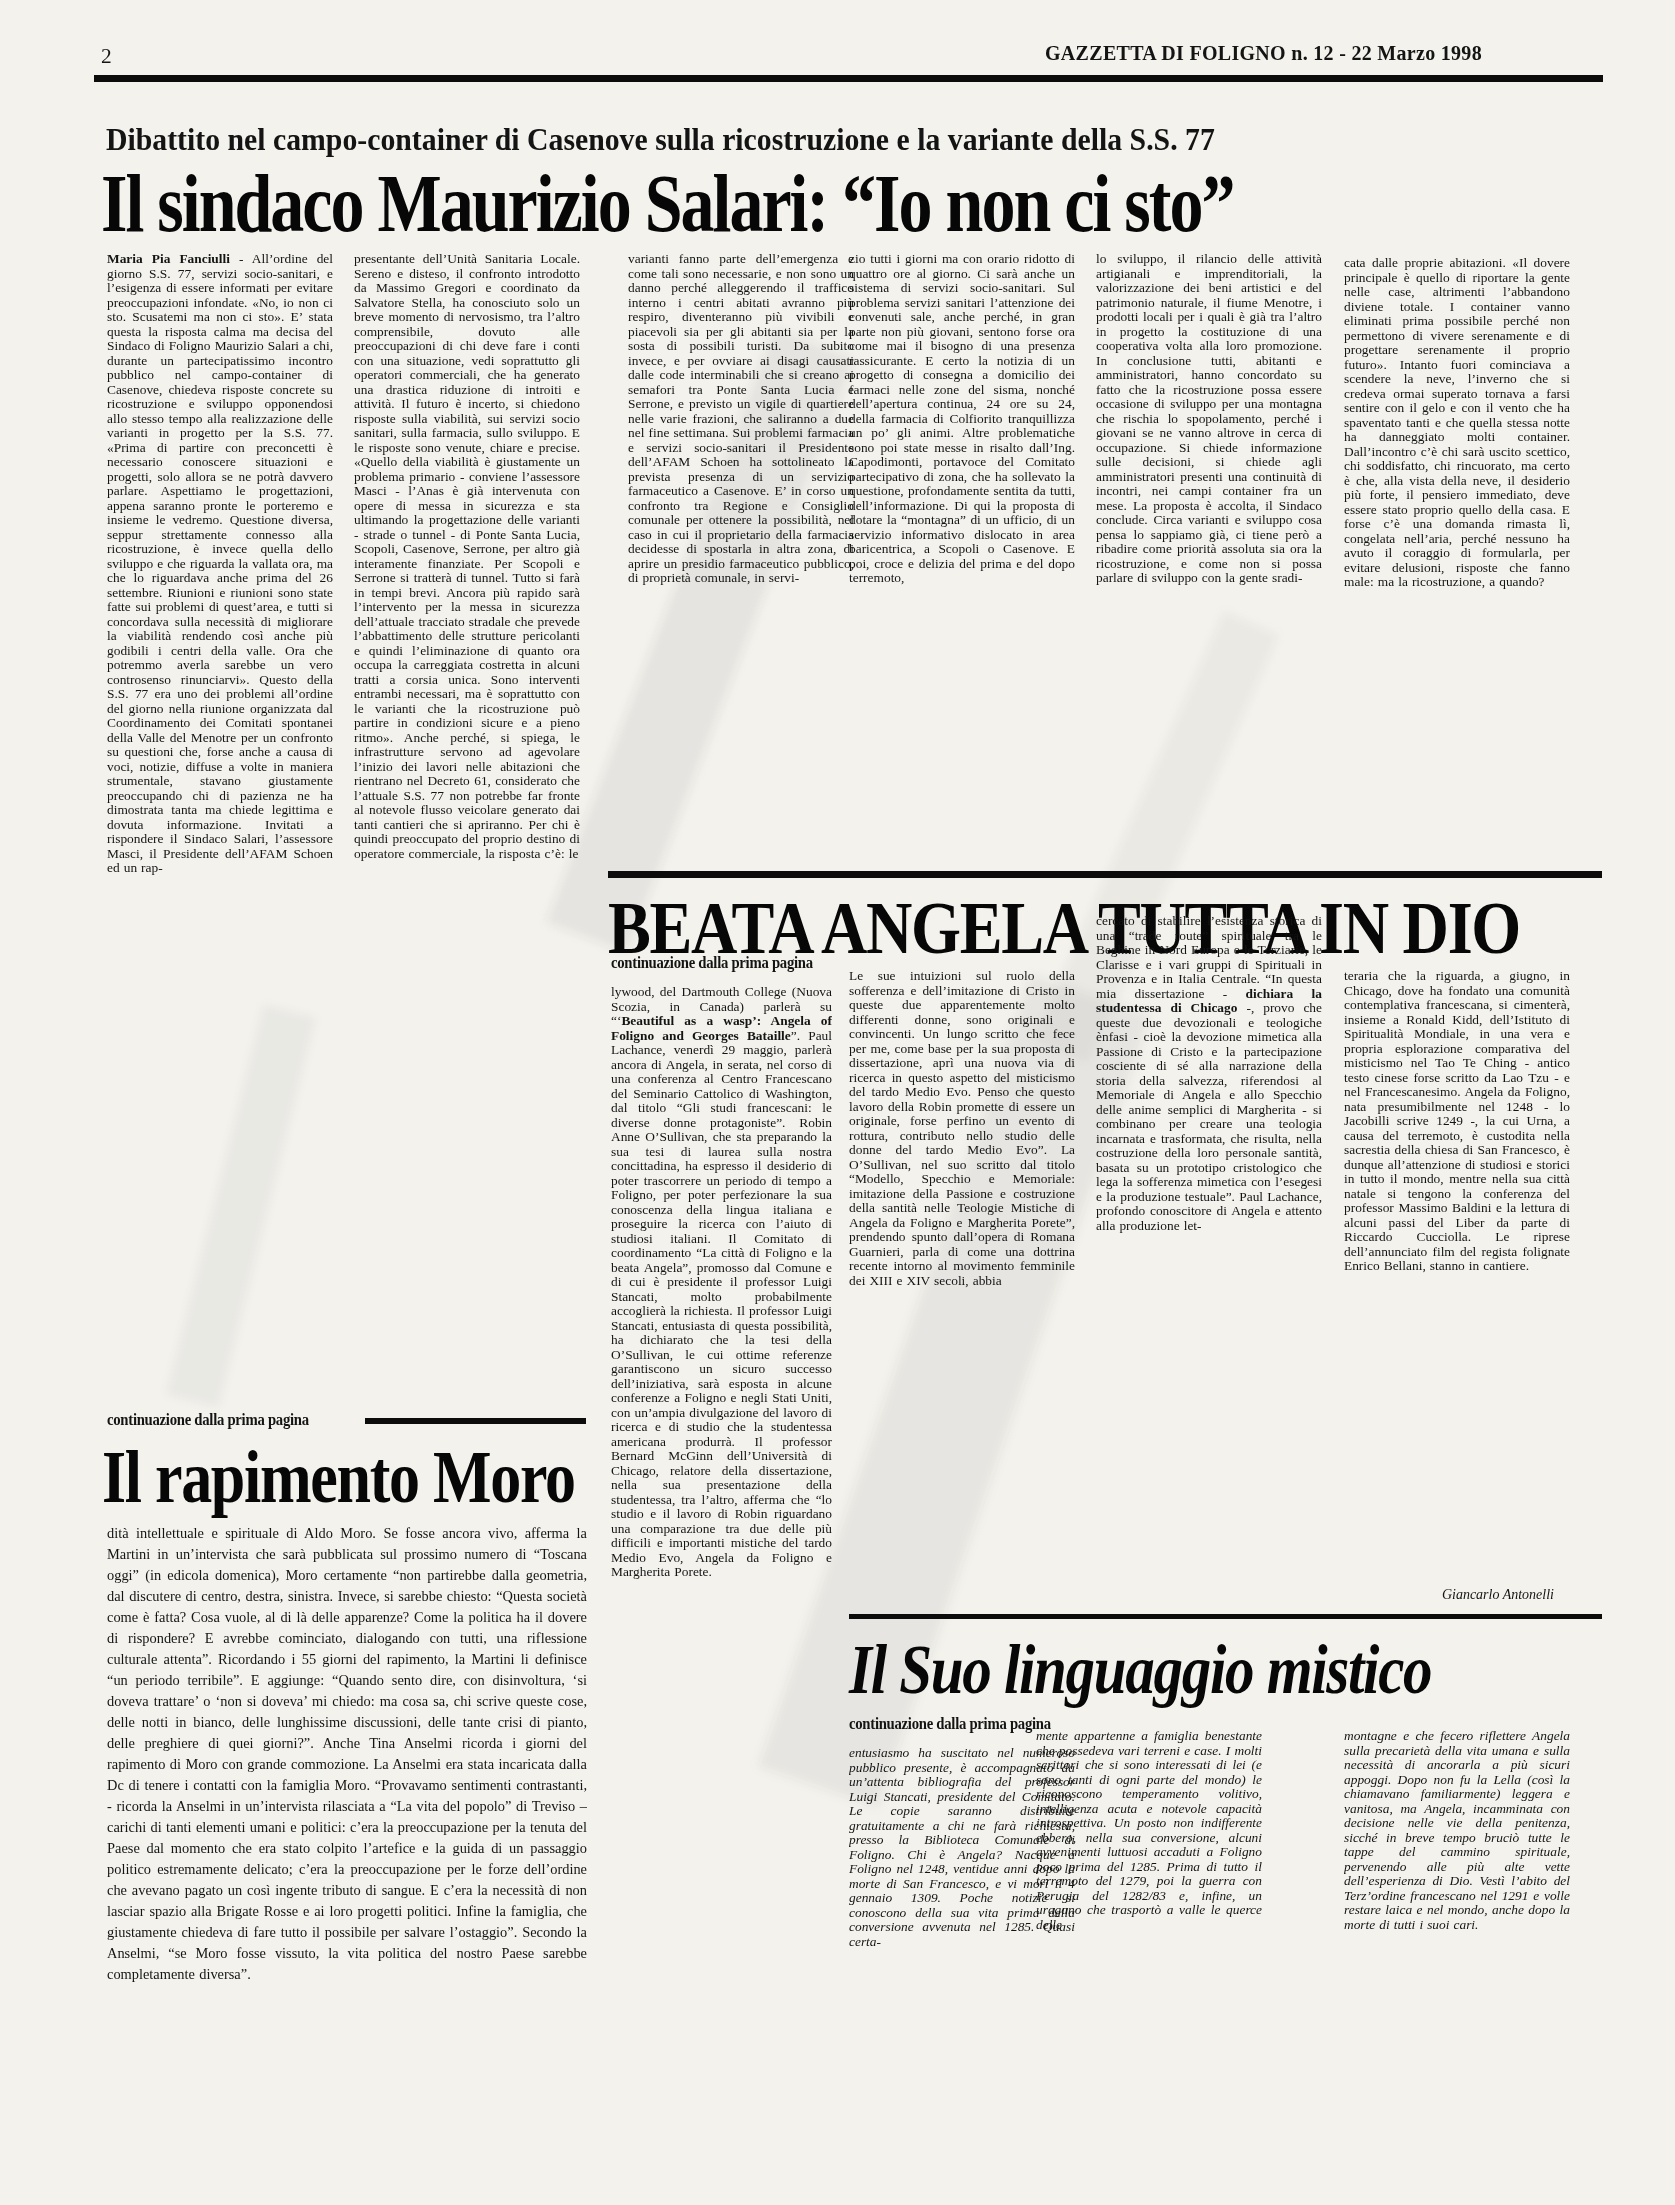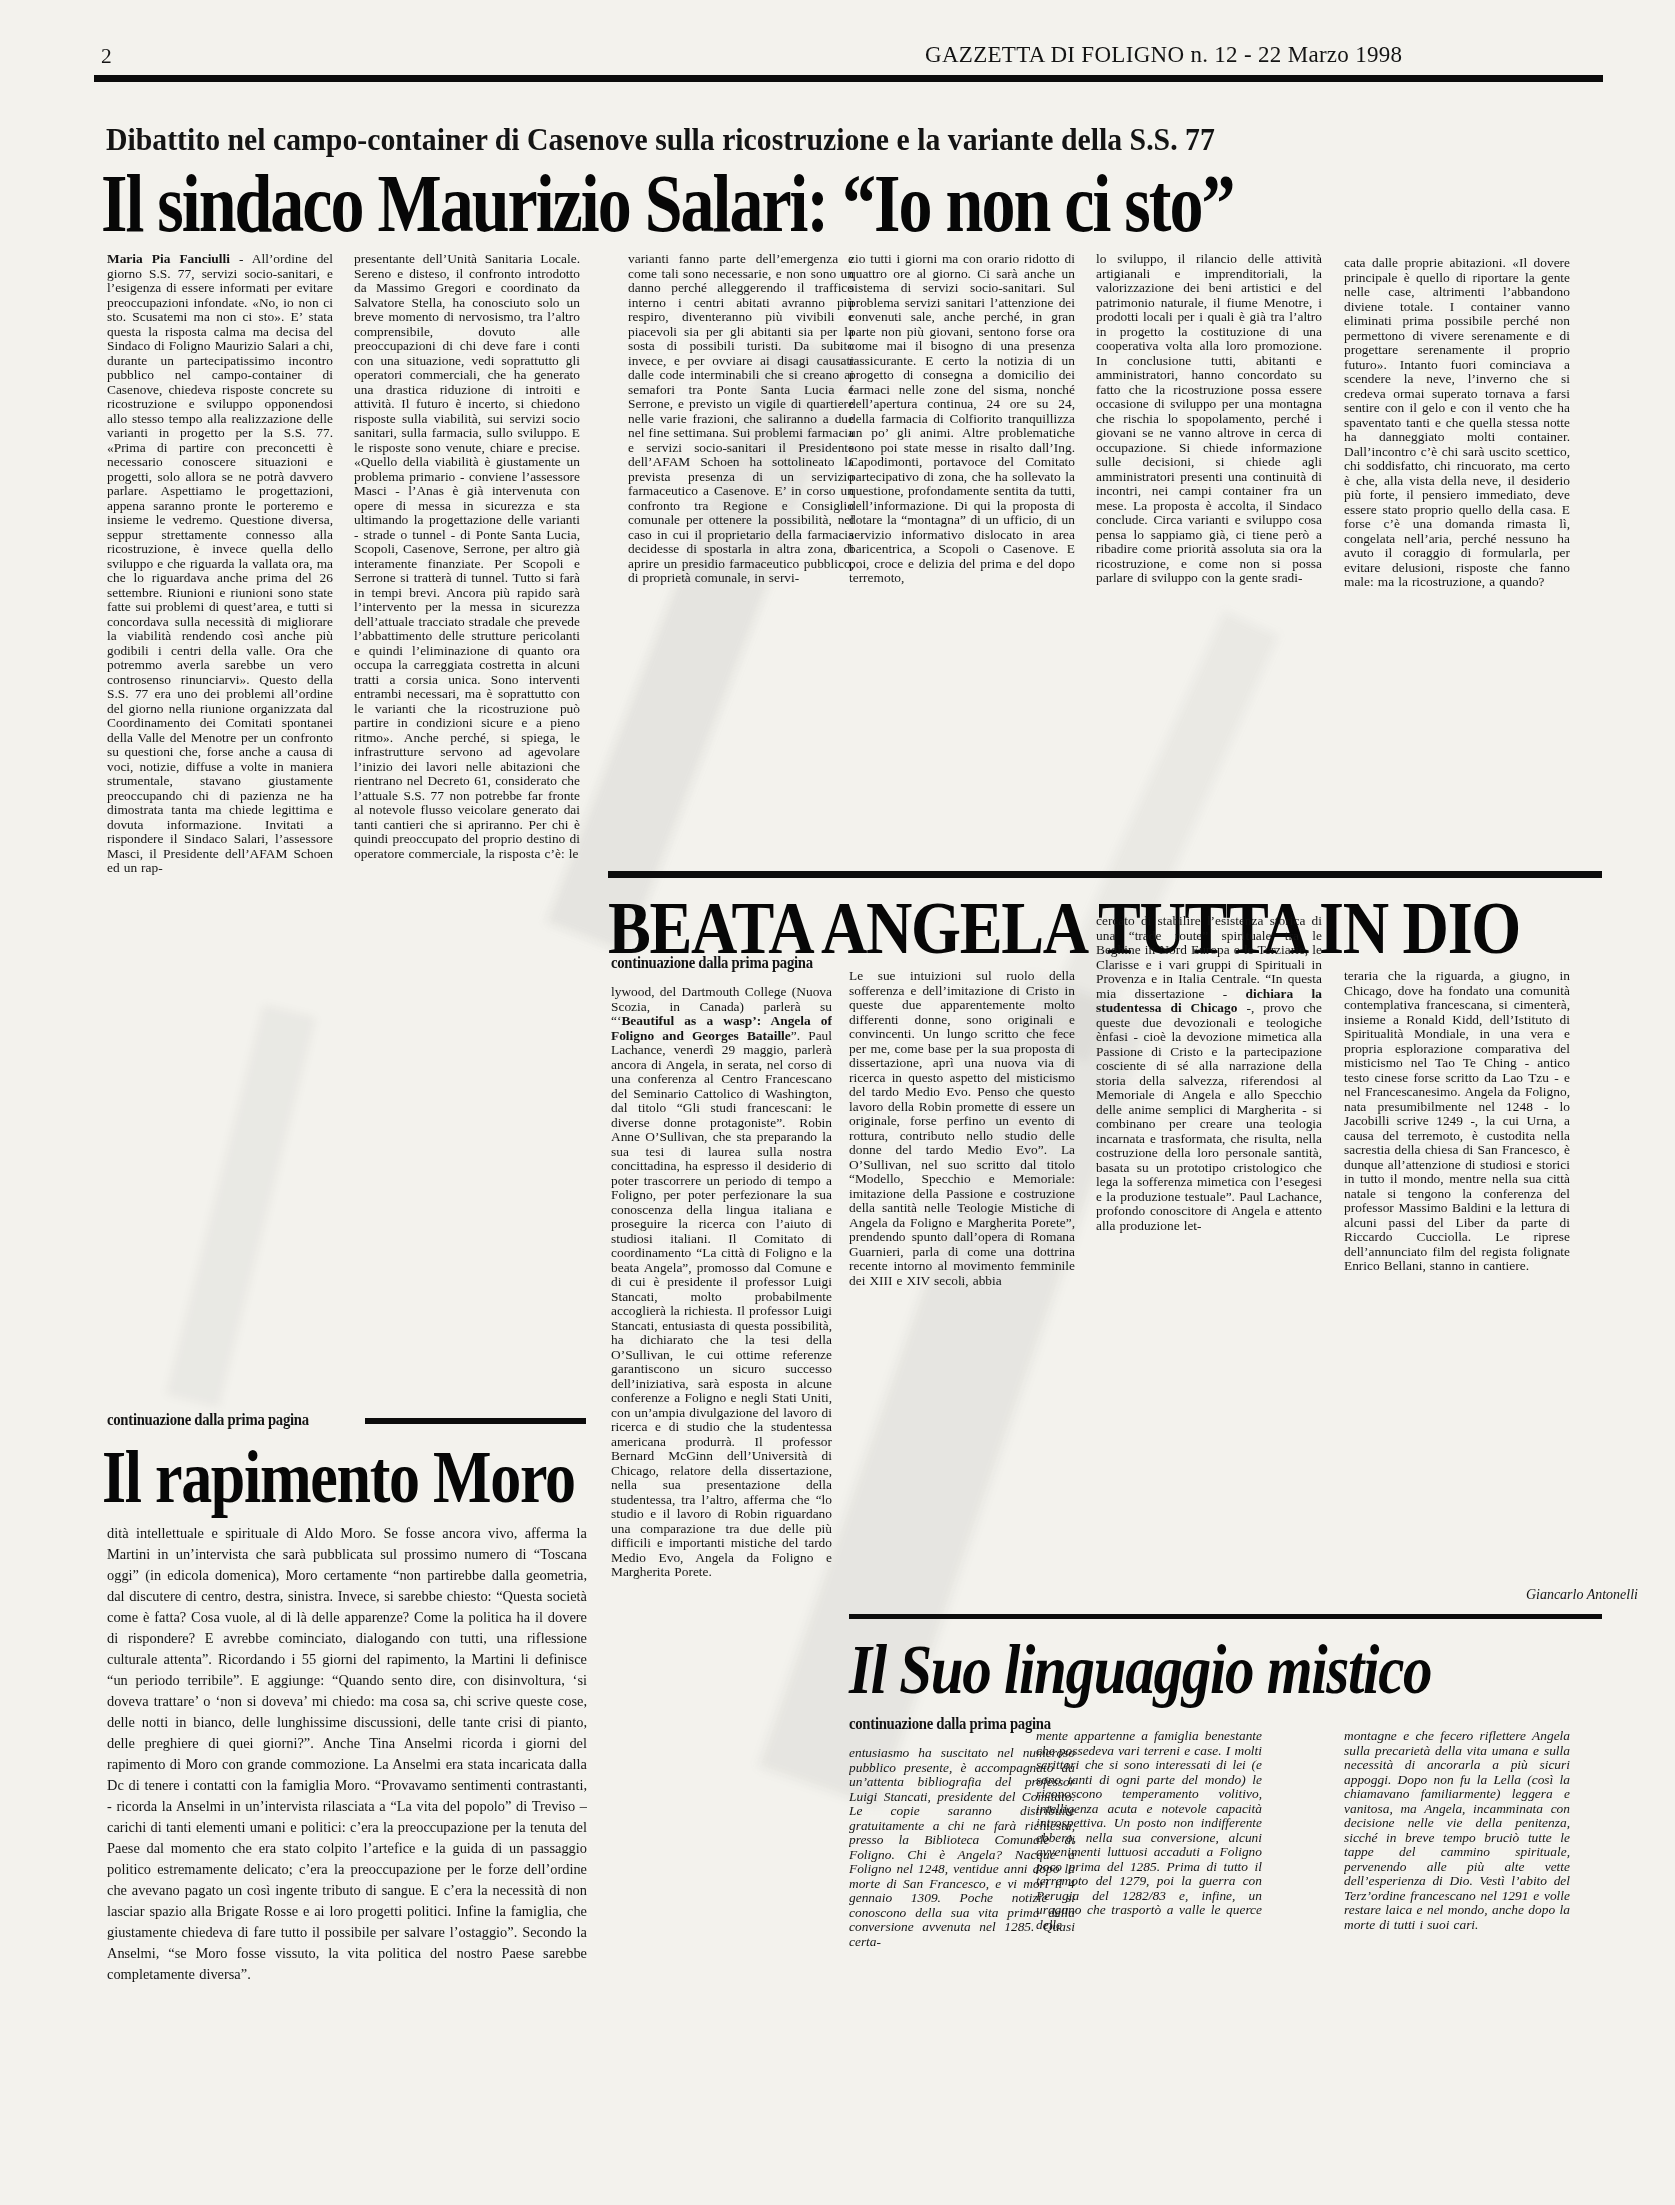--- a/index.html
+++ b/index.html
@@ -23,21 +23,21 @@
 <body>
 
 <div id="sheet">
 
   <div class="streak" style="left:657px;top:322px;width:87px;height:637px;background:rgba(110,110,110,0.10);transform:rotate(21deg);"></div>
   <div class="streak" style="left:891px;top:972px;width:127px;height:838px;background:rgba(100,100,100,0.09);transform:rotate(19deg);"></div>
   <div class="streak" style="left:1126px;top:603px;width:60px;height:469px;background:rgba(120,120,120,0.07);transform:rotate(24deg);"></div>
   <div class="streak" style="left:214px;top:1005px;width:54px;height:402px;background:rgba(0,0,0,0.04);transform:rotate(14deg);"></div>
 
   <div class="abs" style="left:101px;top:44px;font-size:21.4px;">2</div>
-  <div class="abs" style="left:925px;top:42px;width:677px;text-align:left;font-size:23px;letter-spacing:0.3px;">GAZZETTA DI FOLIGNO n. 12 - 22 Marzo 1998</div>
+  <div class="abs" style="left:925px;top:42px;width:677px;text-align:center;font-size:20px;letter-spacing:0.3px;font-weight:bold;">GAZZETTA DI FOLIGNO n. 12 - 22 Marzo 1998</div>
   <div class="rule" style="left:94px;top:75px;width:1509px;height:6.7px;"></div>
 
   <div>
     <div class="abs" style="left:106px;top:121px;font-size:31px;font-weight:bold;white-space:nowrap;transform:scale(0.96,1.05);transform-origin:left top;">Dibattito nel campo-container di Casenove sulla ricostruzione e la variante della S.S. 77</div>
     <div class="headline" style="left:101px;top:155px;font-size:68px;letter-spacing:-2px;transform:scale(1.0,1.22);">Il sindaco Maurizio Salari: “Io non ci sto”</div>
 
     <div class="ncol" style="left:107px;top:240px;width:226px;height:1169px;">
       <span class="byline">Maria Pia Fanciulli</span><span> - All’ordine del giorno S.S. 77, servizi socio-sanitari, e l’esigenza di essere informati per evitare preoccupazioni infondate. «No, io non ci sto. Scusatemi ma non ci sto». E’ stata questa la risposta calma ma decisa del Sindaco di Foligno Maurizio Salari a chi, durante un partecipatissimo incontro pubblico nel campo-container di Casenove, chiedeva risposte concrete su ricostruzione e sviluppo opponendosi allo stesso tempo alla realizzazione delle varianti in progetto per la S.S. 77. «Prima di partire con preconcetti è necessario conoscere situazioni e progetti, solo allora se ne potrà davvero parlare. Aspettiamo le progettazioni, appena saranno pronte le porteremo e insieme le vedremo. Questione diversa, seppur strettamente connesso alla ricostruzione, è invece quella dello sviluppo e che riguarda la vallata ora, ma che lo riguardava anche prima del 26 settembre. Riunioni e riunioni sono state fatte sui problemi di quest’area, e tutti si concordava sulla necessità di migliorare la viabilità rendendo così anche più godibili i centri della valle. Ora che potremmo averla sarebbe un vero controsenso rinunciarvi». Questo della S.S. 77 era uno dei problemi all’ordine del giorno nella riunione organizzata dal Coordinamento dei Comitati spontanei della Valle del Menotre per un confronto su questioni che, forse anche a causa di voci, notizie, diffuse a volte in maniera strumentale, stavano giustamente preoccupando chi di pazienza ne ha dimostrata tanta ma chiede legittima e dovuta informazione. Invitati a rispondere il Sindaco Salari, l’assessore Masci, il Presidente dell’AFAM Schoen ed un rap-</span>
     </div>
     <div class="ncol" style="left:354px;top:240px;width:226px;height:1169px;">
@@ -67,21 +67,21 @@
     </div>
     <div class="ncol" style="left:849px;top:957px;width:226px;height:653px;">
       <span>Le sue intuizioni sul ruolo della sofferenza e dell’imitazione di Cristo in queste due apparentemente molto differenti donne, sono originali e convincenti. Un lungo scritto che fece per me, come base per la sua proposta di dissertazione, aprì una nuova via di ricerca in questo aspetto del misticismo del tardo Medio Evo. Penso che questo lavoro della Robin promette di essere un originale, forse perfino un evento di rottura, contributo nello studio delle donne del tardo Medio Evo”. La O’Sullivan, nel suo scritto dal titolo “Modello, Specchio e Memoriale: imitazione della Passione e costruzione della santità nelle Teologie Mistiche di Angela da Foligno e Margherita Porete”, prendendo spunto dall’opera di Romana Guarnieri, parla di come una dottrina recente intorno al movimento femminile dei XIII e XIV secoli, abbia</span>
     </div>
     <div class="ncol" style="left:1096px;top:902px;width:226px;height:653px;">
       <span>cercato di stabilire l’esistenza storica di una “trade route” spirituale tra le Beghine in Nord Europa e le Terziarie, le Clarisse e i vari gruppi di Spirituali in Provenza e in Italia Centrale. “In questa mia dissertazione - </span><span class="boldseg">dichiara la studentessa di Chicago</span><span> -, provo che queste due devozionali e teologiche ènfasi - cioè la devozione mimetica alla Passione di Cristo e la partecipazione cosciente di sé alla narrazione della storia della salvezza, riferendosi al Memoriale di Angela e allo Specchio delle anime semplici di Margherita - si combinano per creare una teologia incarnata e trasformata, che risulta, nella costruzione della loro personale santità, basata su un prototipo cristologico che lega la sofferenza mimetica con l’esegesi e la produzione testuale”. Paul Lachance, profondo conoscitore di Angela e attento alla produzione let-</span>
     </div>
     <div class="ncol" style="left:1344px;top:957px;width:226px;height:623px;">
       <span>teraria che la riguarda, a giugno, in Chicago, dove ha fondato una comunità contemplativa francescana, si cimenterà, insieme a Ronald Kidd, dell’Istituto di Spiritualità Mondiale, in una vera e propria esplorazione comparativa del misticismo nel Tao Te Ching - antico testo cinese forse scritto da Lao Tzu - e nel Francescanesimo. Angela da Foligno, nata presumibilmente nel 1248 - lo Jacobilli scrive 1249 -, la cui Urna, a causa del terremoto, è custodita nella sacrestia della chiesa di San Francesco, è dunque all’attenzione di studiosi e storici in tutto il mondo, mentre nella sua città natale si tengono la conferenza del professor Massimo Baldini e la lettura di alcuni passi del Liber da parte di Riccardo Cucciolla. Le riprese dell’annunciato film del regista folignate Enrico Bellani, stanno in cantiere.</span>
     </div>
-    <div class="sig" style="left:1412px;top:1587px;width:226px;">Giancarlo Antonelli</div>
+    <div class="sig" style="left:1328px;top:1587px;width:226px;">Giancarlo Antonelli</div>
   </div>
 
   <div>
     <div class="contlabel" style="left:107px;top:1410px;">continuazione dalla prima pagina</div>
     <div class="rule" style="left:365px;top:1418px;width:221px;height:6px;"></div>
     <div class="headline" style="left:102px;top:1435px;font-size:62px;letter-spacing:-1.3px;transform:scale(1.0,1.2);">Il rapimento Moro</div>
     <div class="ncol" style="left:107px;top:1511px;width:480px;height:600px;font-size:14.4px;line-height:21px;">
       <span>dità intellettuale e spirituale di Aldo Moro. Se fosse ancora vivo, afferma la Martini in un’intervista che sarà pubblicata sul prossimo numero di “Toscana oggi” (in edicola domenica), Moro certamente “non partirebbe dalla geometria, dal discutere di centro, destra, sinistra. Invece, si sarebbe chiesto: “Questa società come è fatta? Cosa vuole, al di là delle apparenze? Come la politica ha il dovere di rispondere? E avrebbe cominciato, dialogando con tutti, una riflessione culturale attenta”. Ricordando i 55 giorni del rapimento, la Martini li definisce “un periodo terribile”. E aggiunge: “Quando sento dire, con disinvoltura, ‘si doveva trattare’ o ‘non si doveva’ mi chiedo: ma cosa sa, chi scrive queste cose, delle notti in bianco, delle lunghissime discussioni, delle tante crisi di pianto, delle preghiere di quei giorni?”. Anche Tina Anselmi ricorda i giorni del rapimento di Moro con grande commozione. La Anselmi era stata incaricata dalla Dc di tenere i contatti con la famiglia Moro. “Provavamo sentimenti contrastanti, - ricorda la Anselmi in un’intervista rilasciata a “La vita del popolo” di Treviso – carichi di tanti elementi umani e politici: c’era la preoccupazione per la tenuta del Paese dal momento che era stato colpito l’artefice e la guida di un passaggio politico estremamente delicato; c’era la preoccupazione per le forze dell’ordine che avevano pagato un così ingente tributo di sangue. E c’era la necessità di non lasciar spazio alla Brigate Rosse e ai loro progetti politici. Infine la famiglia, che giustamente chiedeva di fare tutto il possibile per salvare l’ostaggio”. Secondo la Anselmi, “se Moro fosse vissuto, la vita politica del nostro Paese sarebbe completamente diversa”.</span>
     </div>
   </div>

